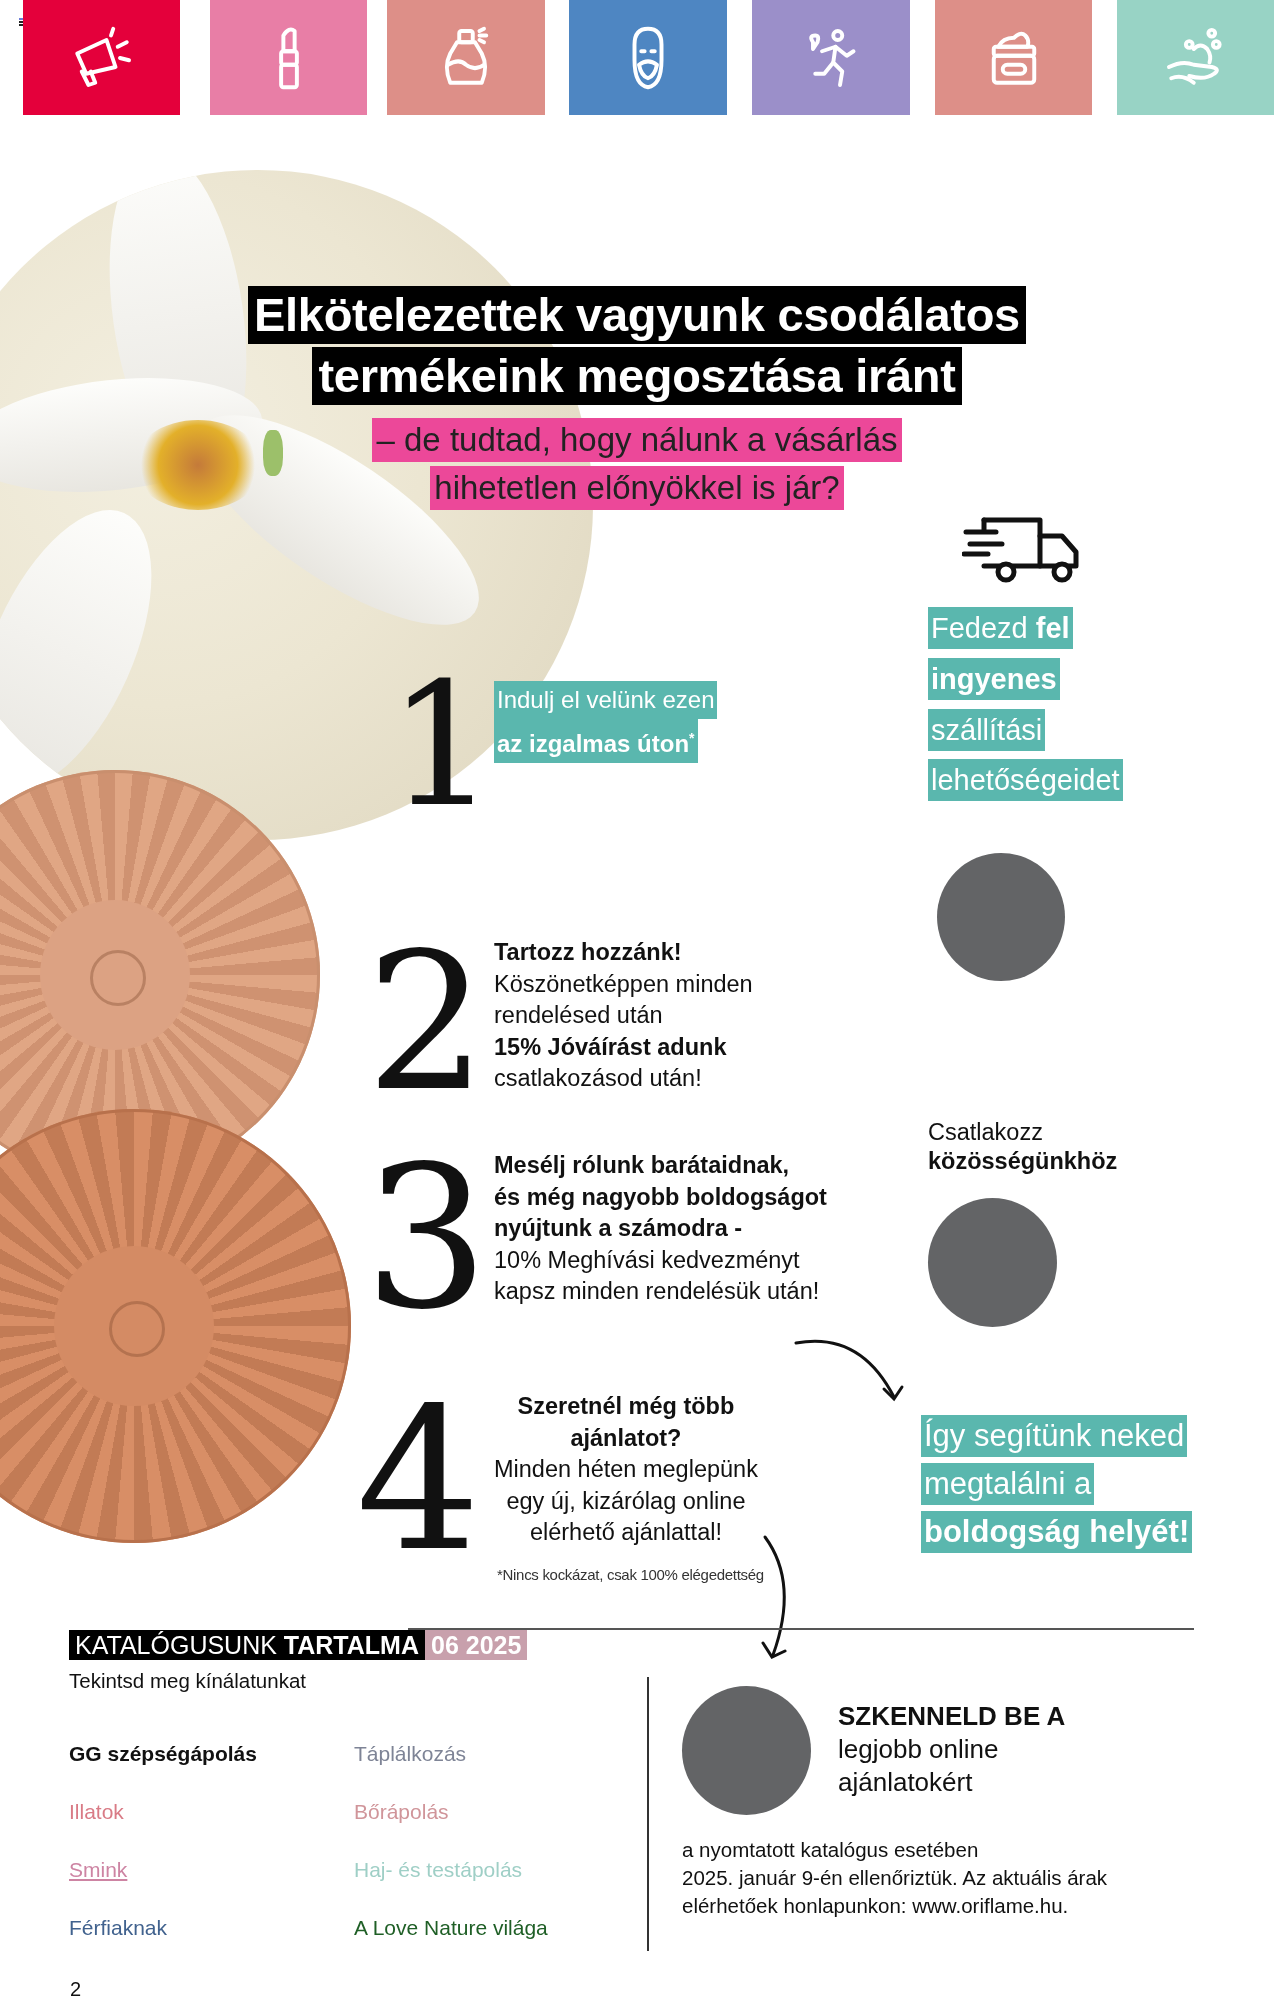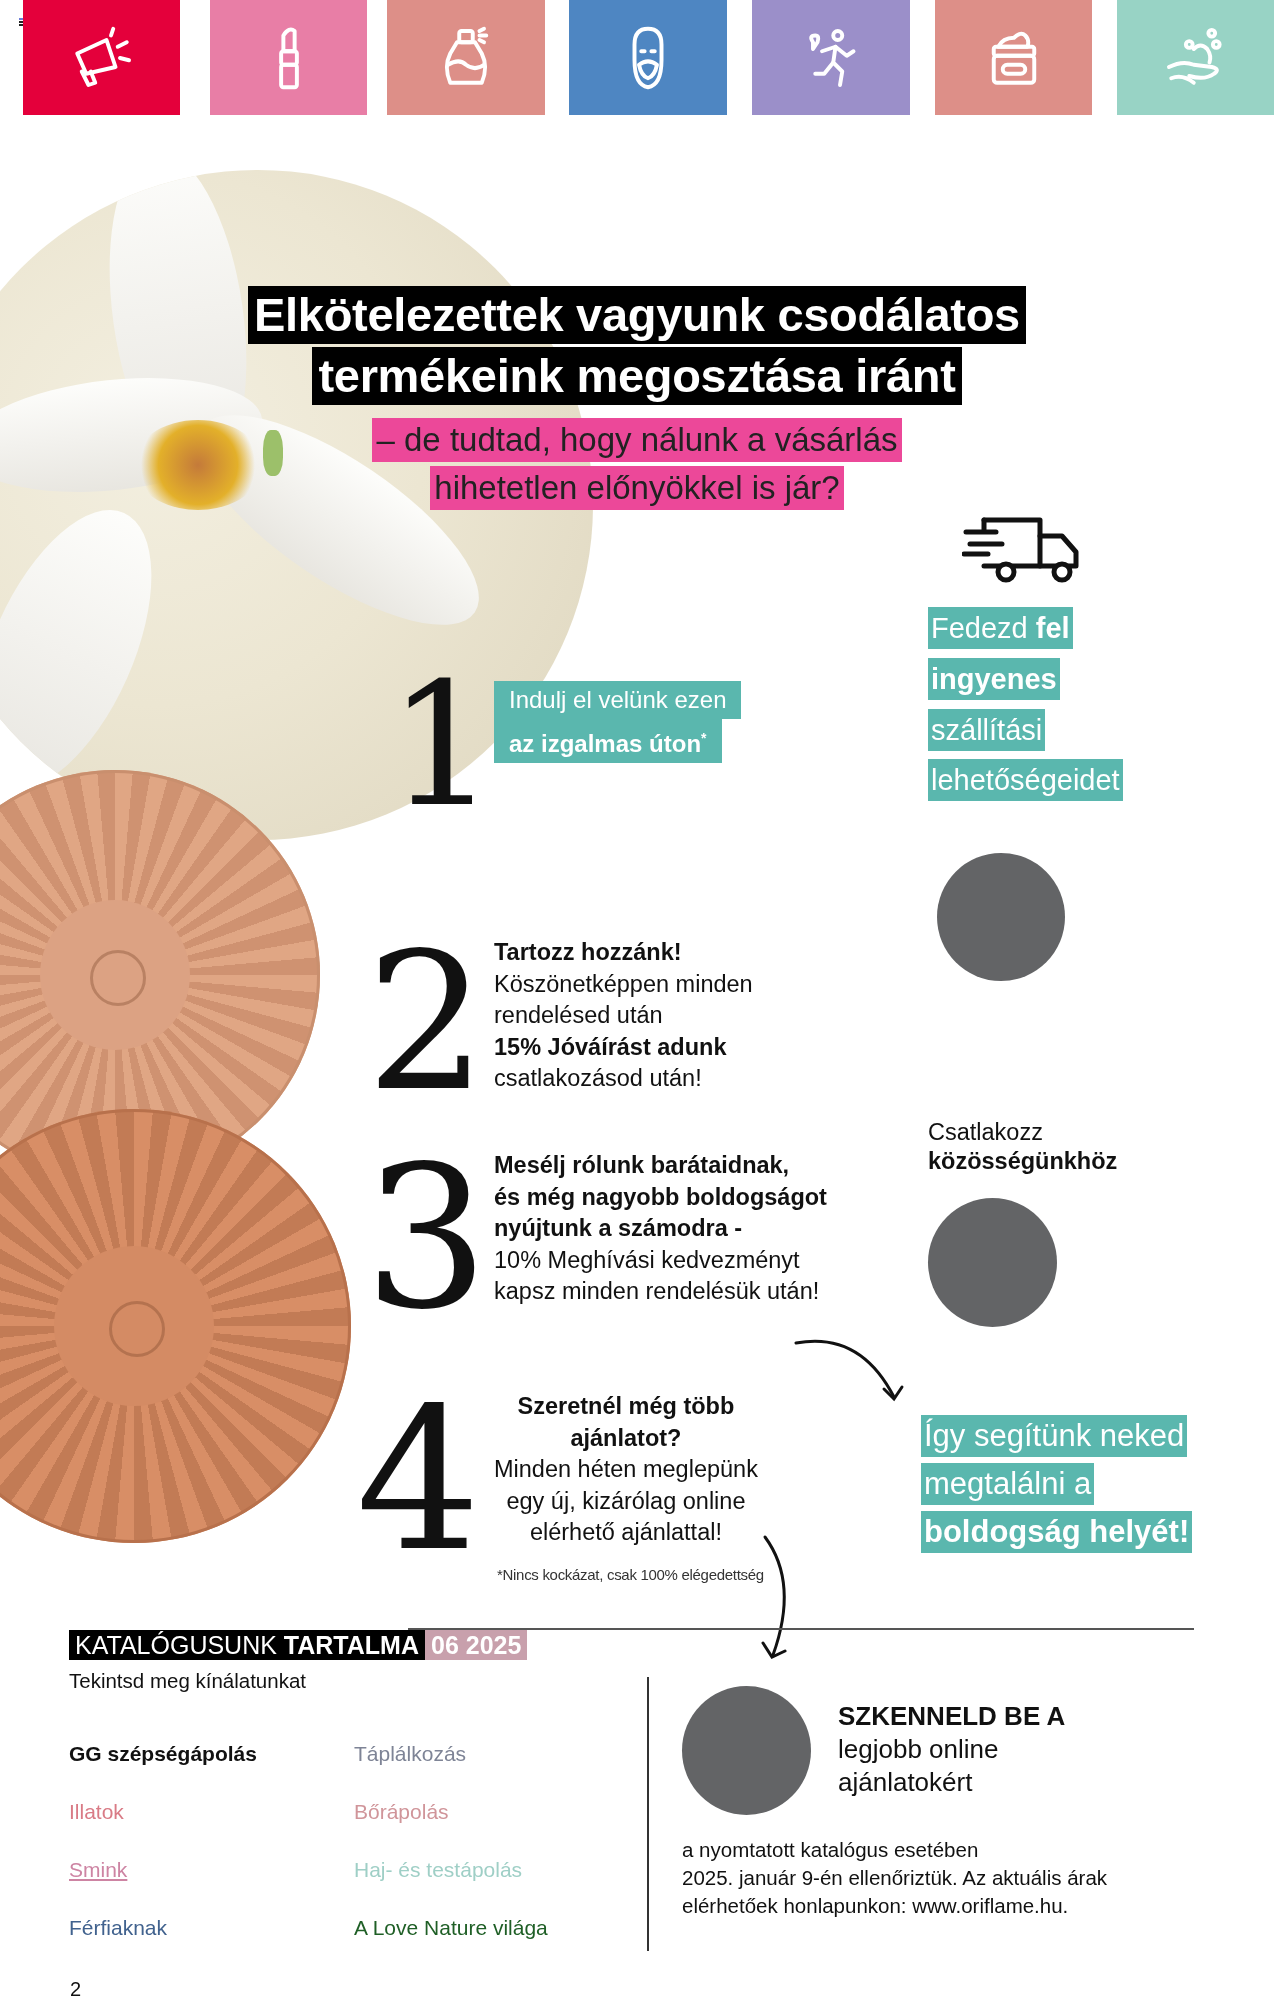--- a/index.html
+++ b/index.html
@@ -19,21 +19,21 @@
   .compact { position:absolute; border-radius:50%; overflow:hidden; }
   .compact .logo { position:absolute; border:3px solid rgba(120,70,40,0.35); border-radius:50%; }
 
   .headline { position:absolute; left:0; width:1274px; text-align:center; }
   .hl-box { display:inline-block; background:#000; color:#fff; font-weight:bold; font-size:47px; line-height:58px; padding:0 6px; letter-spacing:-0.3px; }
   .sub-box { display:inline-block; background:#ec4899; color:#222; font-size:33px; line-height:44px; padding:0 4px; font-weight:300; }
 
   .num { position:absolute; font-family:"DejaVu Serif","Liberation Serif", serif; color:#111; line-height:1; font-weight:normal; }
   .step-text { position:absolute; left:494px; font-size:23.5px; line-height:31.5px; color:#111; }
   .step-text b { font-weight:bold; }
-  .teal { background:#5ab7ae; color:#ffffff; display:inline-block; padding:0 15px; }
+  .teal { background:#5ab7ae; color:#ffffff; display:inline-block; padding:0 3px; }
   .teal-line { position:absolute; left:928px; background:#5ab7ae; color:#fff; font-size:29px; line-height:42px; padding:0 3px; white-space:nowrap; }
   .teal-line2 { position:absolute; left:921px; background:#5ab7ae; color:#fff; font-size:31px; line-height:42px; padding:0 3px; white-space:nowrap; }
   .grey-circle { position:absolute; border-radius:50%; background:#636466; }
   .footnote { position:absolute; left:497px; top:1566px; font-size:15px; color:#333; letter-spacing:-0.3px; }
 
   .cat-header { position:absolute; left:69px; top:1630px; height:30px; display:flex; font-size:25px; line-height:30px; }
   .cat-header .black { background:#000; color:#fff; padding:0 6px; }
   .cat-header .pink { background:#c8a0ac; color:#fff; padding:0 6px; font-weight:bold; }
   .cat-item { position:absolute; font-size:21px; }
   .divider-h { position:absolute; left:408px; top:1628px; width:786px; height:2px; background:#555; }

